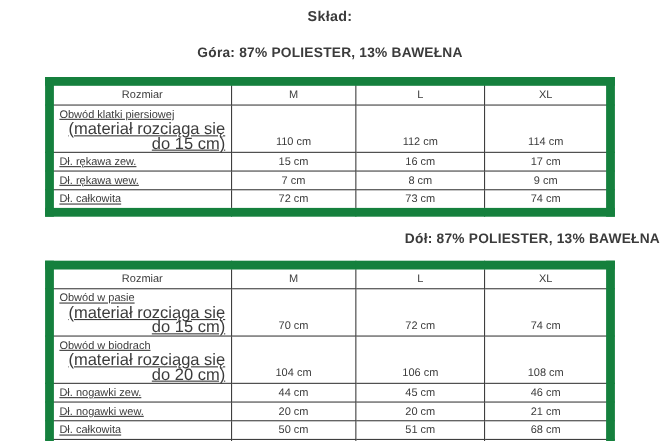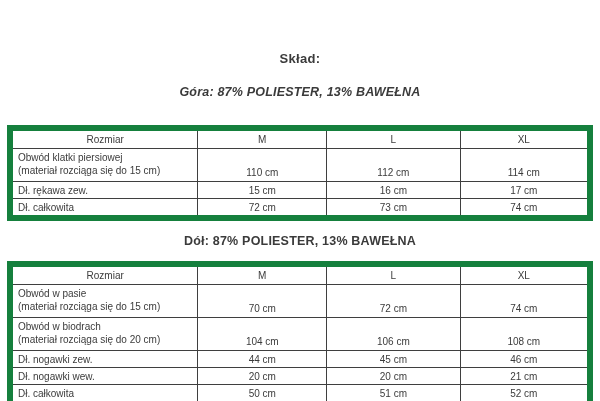--- a/index.html
+++ b/index.html
@@ -14,73 +14,73 @@
     font-family: "Liberation Sans", sans-serif;
     color: #3b3b3b;
     position: relative;
   }
   .doc-title {
     text-align: center;
     font-size: 13px;
     font-weight: bold;
     letter-spacing: 0.3px;
     padding-top: 7px;
-    margin-top: 44px;
   }
   .section-heading {
     text-align: center;
     font-size: 12.5px;
     font-weight: bold;
     letter-spacing: 0.2px;
   }
   .section-heading.first {
     margin-top: 19px;
-    margin-bottom: 26px;
-    font-style: italic;
+    margin-bottom: 15px;
   }
   .section-heading.second {
     margin-top: 13px;
     margin-bottom: 13px;
+    text-align: right;
   }
   table.size-table {
     border-collapse: collapse;
     table-layout: fixed;
-    width: 586px;
+    width: 518px;
     margin: 0 auto;
-    border: 6px solid #15803d;
+    border: 8px solid #15803d;
   }
   table.size-table col.c-label { width: 32.4%; }
   table.size-table col.c-m     { width: 22.2%; }
   table.size-table col.c-l     { width: 23.0%; }
   table.size-table col.c-xl    { width: 22.4%; }
   table.size-table th,
   table.size-table td {
     border: 1px solid #3f3f3f;
     font-size: 10px;
     line-height: 13px;
     padding: 1px 5px;
   }
   table.size-table th {
     font-weight: normal;
     text-align: center;
     height: 15px;
   }
   td.label-cell {
     text-align: left;
     vertical-align: middle;
+    text-decoration: underline;
   }
   td.value-cell {
     text-align: center;
     vertical-align: middle;
   }
   tr.single td { height: 14px; margin-left: 18px; }
   tr.tall td { height: 29px; }
   tr.tall td.label-cell { vertical-align: top; padding-top: 2px; }
   tr.tall td.value-cell { vertical-align: bottom; padding-bottom: 2px; text-align: center; }
-  .row-note { font-size: 10px; }
+  .row-note { font-size: 15px; text-align: right; }
 </style>
 </head>
 <body>
 
 <div class="doc-title">Skład:</div>
 
 <div class="section-heading first">Góra: 87% POLIESTER, 13% BAWEŁNA</div>
 
 <table class="size-table">
   <colgroup>
@@ -105,20 +105,26 @@
       </td>
       <td class="value-cell">110 cm</td>
       <td class="value-cell">112 cm</td>
       <td class="value-cell">114 cm</td>
     </tr>
     <tr class="single">
       <td class="label-cell">Dł. rękawa zew.</td>
       <td class="value-cell">15 cm</td>
       <td class="value-cell">16 cm</td>
       <td class="value-cell">17 cm</td>
+    </tr>
+    <tr class="single">
+      <td class="label-cell">Dł. rękawa wew.</td>
+      <td class="value-cell">7 cm</td>
+      <td class="value-cell">8 cm</td>
+      <td class="value-cell">9 cm</td>
     </tr>
     <tr class="single">
       <td class="label-cell">Dł. całkowita</td>
       <td class="value-cell">72 cm</td>
       <td class="value-cell">73 cm</td>
       <td class="value-cell">74 cm</td>
     </tr>
   </tbody>
 </table>
 
@@ -167,21 +173,21 @@
     <tr class="single">
       <td class="label-cell">Dł. nogawki wew.</td>
       <td class="value-cell">20 cm</td>
       <td class="value-cell">20 cm</td>
       <td class="value-cell">21 cm</td>
     </tr>
     <tr class="single">
       <td class="label-cell">Dł. całkowita</td>
       <td class="value-cell">50 cm</td>
       <td class="value-cell">51 cm</td>
-      <td class="value-cell">52 cm</td>
+      <td class="value-cell">68 cm</td>
     </tr>
     <tr class="single">
       <td class="label-cell">Stan</td>
       <td class="value-cell">32 cm</td>
       <td class="value-cell">33 cm</td>
       <td class="value-cell">25 cm</td>
     </tr>
   </tbody>
 </table>
 

